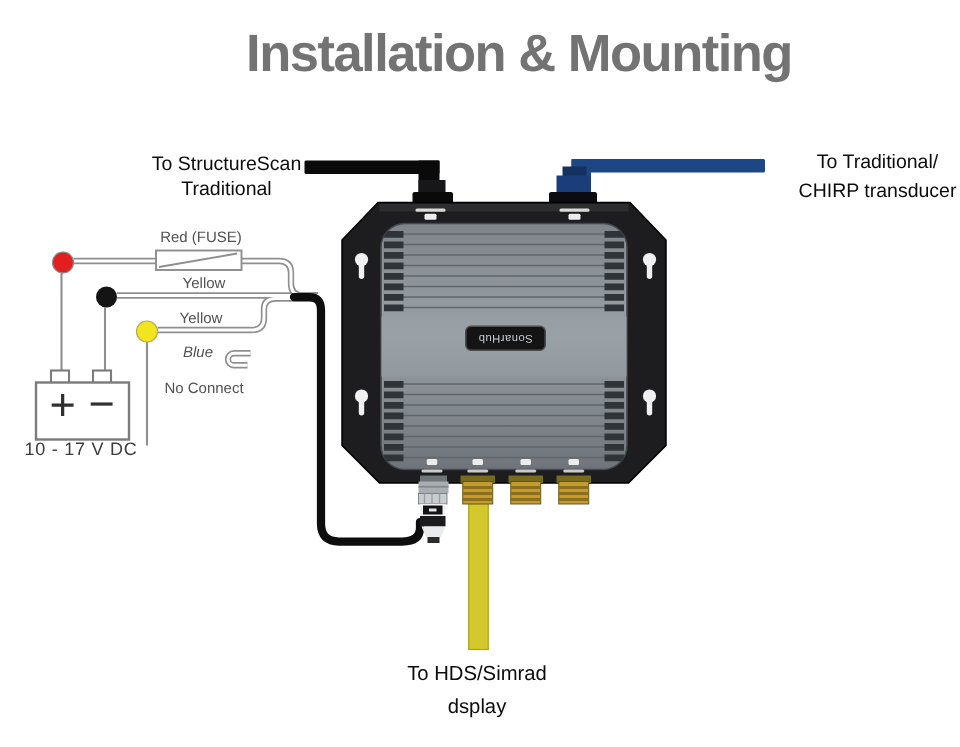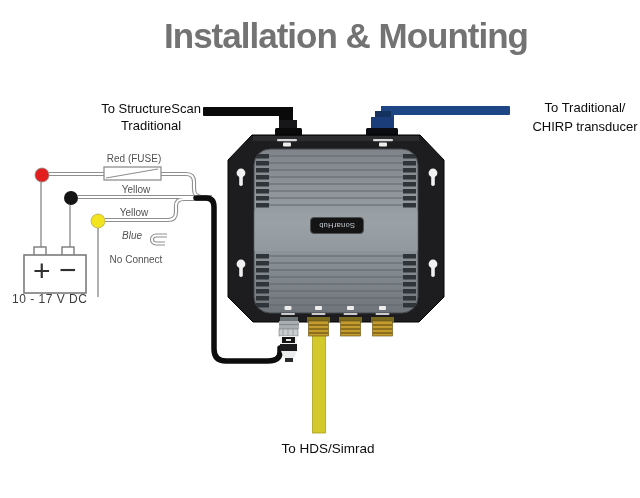--- a/index.html
+++ b/index.html
@@ -4,21 +4,21 @@
 <style>
   html,body{margin:0;padding:0;background:#fff;}
   #stage{position:relative;width:640px;height:498px;background:#ffffff;overflow:hidden;
          font-family:"Liberation Sans",sans-serif;}
   svg{position:absolute;left:0;top:0;z-index:1;}
   .t{position:absolute;z-index:2;}
   .title{left:0;top:16px;width:100%;box-sizing:border-box;padding-left:52px;text-align:center;
          font-size:35px;font-weight:700;letter-spacing:-1px;color:#737373;}
   .lbl-bold{font-weight:400;font-size:13px;color:#0c0c0c;text-align:center;}
   .wire-lbl{font-size:10px;color:#525252;text-align:center;width:80px;}
-  .voltage{left:12px;top:292px;width:84px;text-align:left;font-size:12px;letter-spacing:.5px;color:#3c3c3c;}
+  .voltage{left:12px;top:292px;width:84px;text-align:center;font-size:12px;letter-spacing:.5px;color:#3c3c3c;}
   .batt-sym{font-size:30px;font-weight:400;color:#303030;line-height:30px;}
   .badge{left:310px;top:217px;width:52px;height:15px;line-height:15px;text-align:center;
          background:#141414;border:1px solid #4e4e4e;border-radius:4px;color:#c8cdd1;
          font-size:7.5px;letter-spacing:.3px;transform:rotate(180deg);}
 </style>
 </head>
 <body>
 
 <div id="stage">
 
@@ -246,22 +246,23 @@
 <div class="t lbl-bold" style="left:80px;top:100px;width:142px;line-height:17px;">
   <div>To StructureScan</div>
   <div>Traditional</div>
 </div>
 
 <div class="t lbl-bold" style="left:525px;top:98px;width:120px;line-height:19px;">
   <div>To Traditional/</div>
   <div>CHIRP transducer</div>
 </div>
 
-<div class="t lbl-bold" style="left:250px;top:438px;width:156px;font-size:13.5px;line-height:22px;">
+<div class="t lbl-bold" style="left:240px;top:438px;width:156px;font-size:13.5px;line-height:22px;">
   <div>To HDS/Simrad</div>
+  <div>dsplay</div>
 </div>
 
 <div class="t wire-lbl" style="left:94px;top:153px;">Red (FUSE)</div>
 <div class="t wire-lbl" style="left:96px;top:184px;">Yellow</div>
 <div class="t wire-lbl" style="left:94px;top:207px;">Yellow</div>
 <div class="t wire-lbl" style="left:92px;top:230px;font-style:italic;">Blue</div>
 <div class="t wire-lbl" style="left:96px;top:242px;margin-top:12px;">No Connect</div>
 
 <div class="t batt-sym" style="left:33px;top:256px;">+</div>
 <div class="t batt-sym" style="left:59px;top:255px;">−</div>

